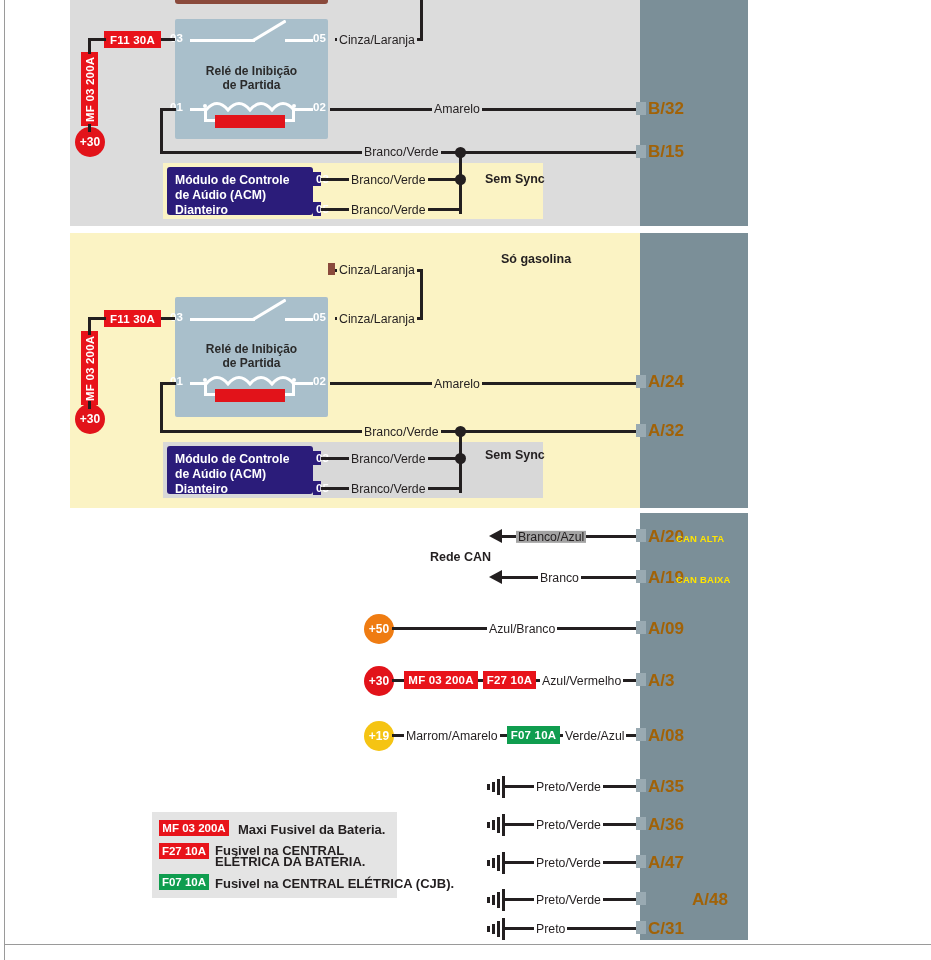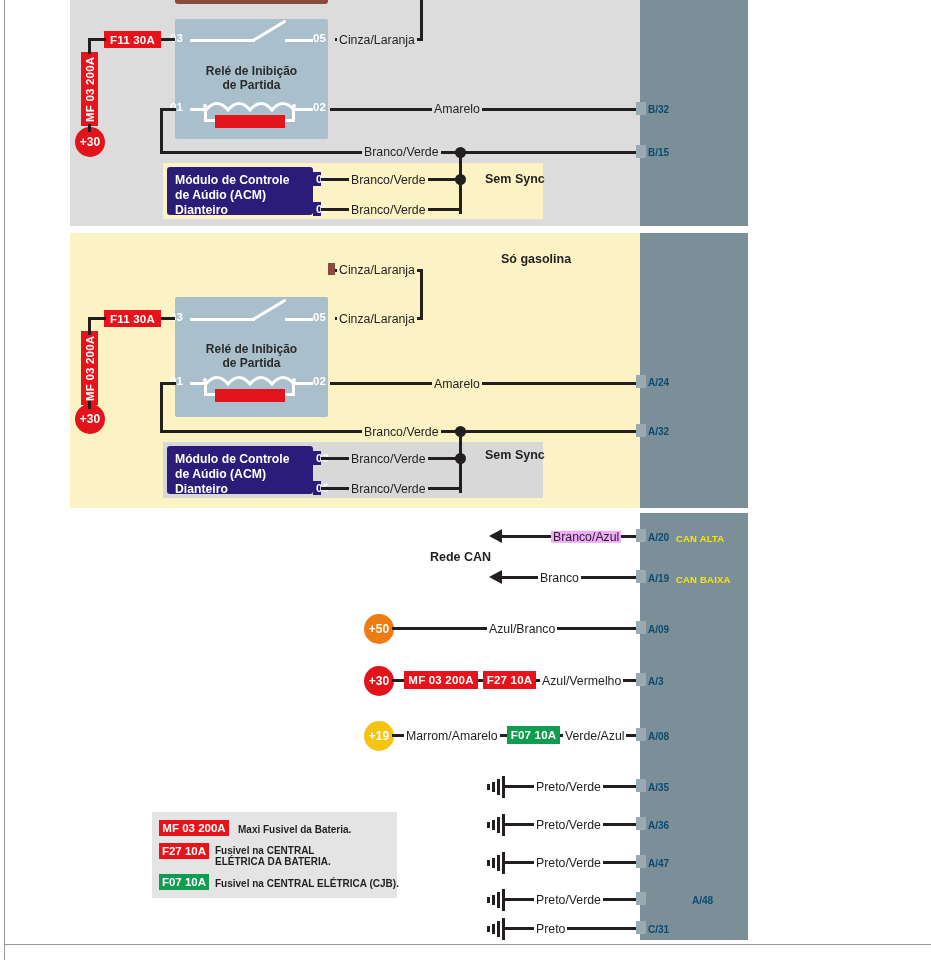--- a/index.html
+++ b/index.html
@@ -60,34 +60,34 @@
 
   
   .wlabel{position:absolute;color:#231f20;font-size:12.3px;white-space:nowrap;
           line-height:1;transform:translateY(-50%);padding:0 2px;}
 
   
   .pin{position:absolute;color:#ffffff;font-weight:bold;font-size:11.5px;}
 
   
   .ctab{position:absolute;background:#99aab2;height:13px;width:10px;}
-  .clabel{position:absolute;color:#0c4a6e;font-weight:bold;font-size:10px;
+  .clabel{position:absolute;color:#a16207;font-weight:bold;font-size:17px;
           white-space:nowrap;transform:translateY(-50%);}
   .cnote{position:absolute;color:#ffe400;font-weight:bold;font-size:9.5px;
          white-space:nowrap;transform:translateY(-50%);letter-spacing:.2px;}
 
   
   .caption{position:absolute;color:#231f20;font-weight:bold;font-size:12.5px;
            white-space:nowrap;transform:translateY(-50%);}
 
   
   .legend{position:absolute;background:#e4e4e4;}
   .legend-chip{position:absolute;color:#fff;font-weight:bold;font-size:11.5px;
                display:flex;align-items:center;justify-content:center;white-space:nowrap;}
-  .legend-text{position:absolute;color:#231f20;font-weight:bold;font-size:10px;
+  .legend-text{position:absolute;color:#231f20;font-weight:bold;font-size:13px;
                line-height:11px;white-space:pre-line;}
 
   
   .arrow{position:absolute;width:0;height:0;border-top:7px solid transparent;
          border-bottom:7px solid transparent;border-right:13px solid #231f20;}
 
   
   .gnd{position:absolute;}
   .gnd b{position:absolute;background:#231f20;width:3px;}
 </style>
@@ -267,21 +267,21 @@
 
   <div class="ctab" style="left:636px;top:375px;"></div>
   <div class="clabel" style="left:648px;top:382px;">A/24</div>
   <div class="ctab" style="left:636px;top:424px;"></div>
   <div class="clabel" style="left:648px;top:431px;">A/32</div>
 
   <div class="caption" style="left:430px;top:557px;">Rede CAN</div>
 
   <div class="arrow" style="left:489px;top:529px;"></div>
   <div class="wire wire-h" style="left:502px;top:535px;width:140px;"></div>
-  <div class="wlabel" style="left:551px;top:537px;background:#f0abfc;">Branco/Azul</div>
+  <div class="wlabel" style="left:516px;top:537px;background:#a3a3a3;">Branco/Azul</div>
   <div class="ctab" style="left:636px;top:529px;"></div>
   <div class="clabel" style="left:648px;top:537px;">A/20</div>
   <div class="cnote" style="left:676px;top:538px;">CAN ALTA</div>
 
   <div class="arrow" style="left:489px;top:570px;"></div>
   <div class="wire wire-h" style="left:502px;top:576px;width:140px;"></div>
   <div class="wlabel" style="left:538px;top:578px;background:#ffffff;">Branco</div>
   <div class="ctab" style="left:636px;top:570px;"></div>
   <div class="clabel" style="left:648px;top:578px;">A/19</div>
   <div class="cnote" style="left:676px;top:579px;">CAN BAIXA</div>

